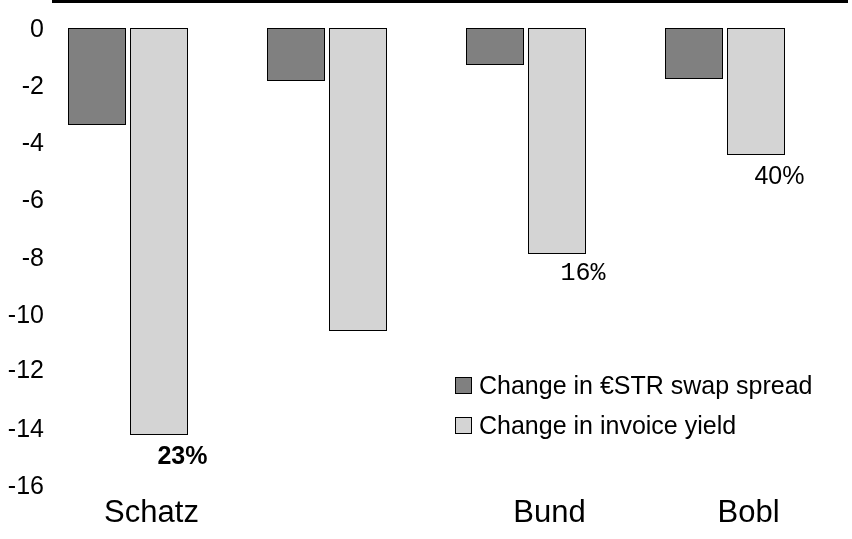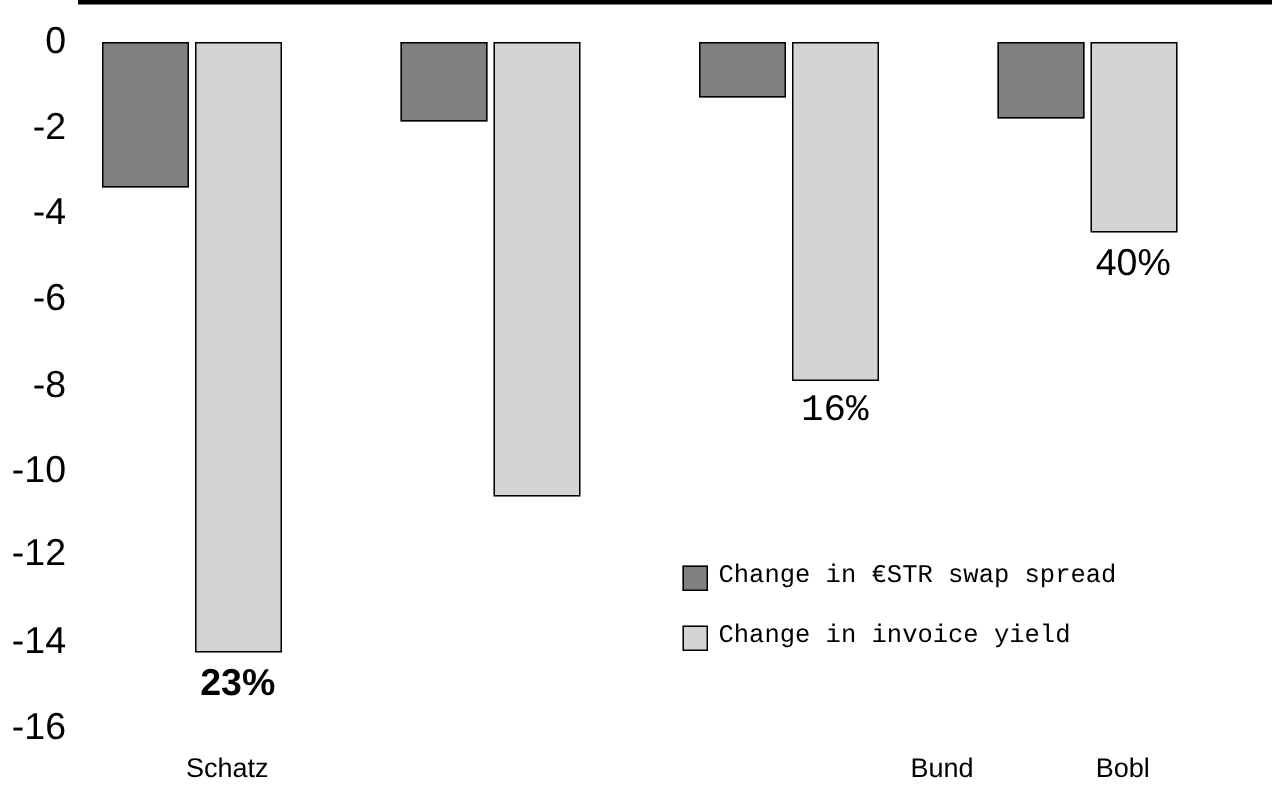--- a/index.html
+++ b/index.html
@@ -57,35 +57,34 @@
   .bar.dark {
     background: #808080;
   }
   .bar.light {
     background: #d4d4d4;
   }
   .bar-annotation {
     position: absolute;
     font-size: 25px;
     line-height: 28px;
-    text-align: center;
+    text-align: right;
     white-space: nowrap;
   }
   .x-label {
     position: absolute;
-    font-size: 18px;
+    font-size: 31px;
     line-height: 28px;
     text-align: center;
     white-space: nowrap;
   }
   .legend {
     position: absolute;
-    font-size: 17px;
+    font-size: 25px;
     line-height: 34px;
-    font-family: Liberation Mono, monospace;
   }
   .legend-row {
     display: flex;
     align-items: center;
     margin-bottom: 6px;
     white-space: nowrap;
   }
   .legend-swatch {
     width: 17px;
     height: 17px;
@@ -118,21 +117,21 @@
     <div class="zero-line"></div>
   <div class="bar dark" style="left: 15.5px; top: 28px; width: 58px; height: 97.1125px;"></div>
       <div class="bar light" style="left: 77.5px; top: 28px; width: 58px; height: 407.016px;"></div>
       <div class="bar-annotation" style="left: 57.5px; top: 441.016px; width: 98px; font-weight: bold;">23%</div>
       <div class="x-label" style="left: 0px; top: 498px; width: 199px;">Schatz</div>
       <div class="bar dark" style="left: 214.5px; top: 28px; width: 58px; height: 52.8406px;"></div>
       <div class="bar light" style="left: 276.5px; top: 28px; width: 58px; height: 302.762px;"></div>
       <div class="bar dark" style="left: 413.5px; top: 28px; width: 58px; height: 37.1312px;"></div>
       <div class="bar light" style="left: 475.5px; top: 28px; width: 58px; height: 225.644px;"></div>
       <div class="bar-annotation" style="left: 455.5px; top: 259.644px; width: 98px; font-family: Liberation Mono, monospace;">16%</div>
-      <div class="x-label" style="left: 398px; top: 498px; width: 199px; text-align: right;">Bund</div>
+      <div class="x-label" style="left: 398px; top: 498px; width: 199px;">Bund</div>
       <div class="bar dark" style="left: 612.5px; top: 28px; width: 58px; height: 51.4125px;"></div>
       <div class="bar light" style="left: 674.5px; top: 28px; width: 58px; height: 127.103px;"></div>
       <div class="bar-annotation" style="left: 654.5px; top: 161.103px; width: 98px;">40%</div>
       <div class="x-label" style="left: 597px; top: 498px; width: 199px;">Bobl</div>
     </div>
 
   <div class="legend" style="left: 455px; top: 368px;">
     <div class="legend-row">
       <span class="legend-swatch dark"></span>
       <span>Change in €STR swap spread</span>

